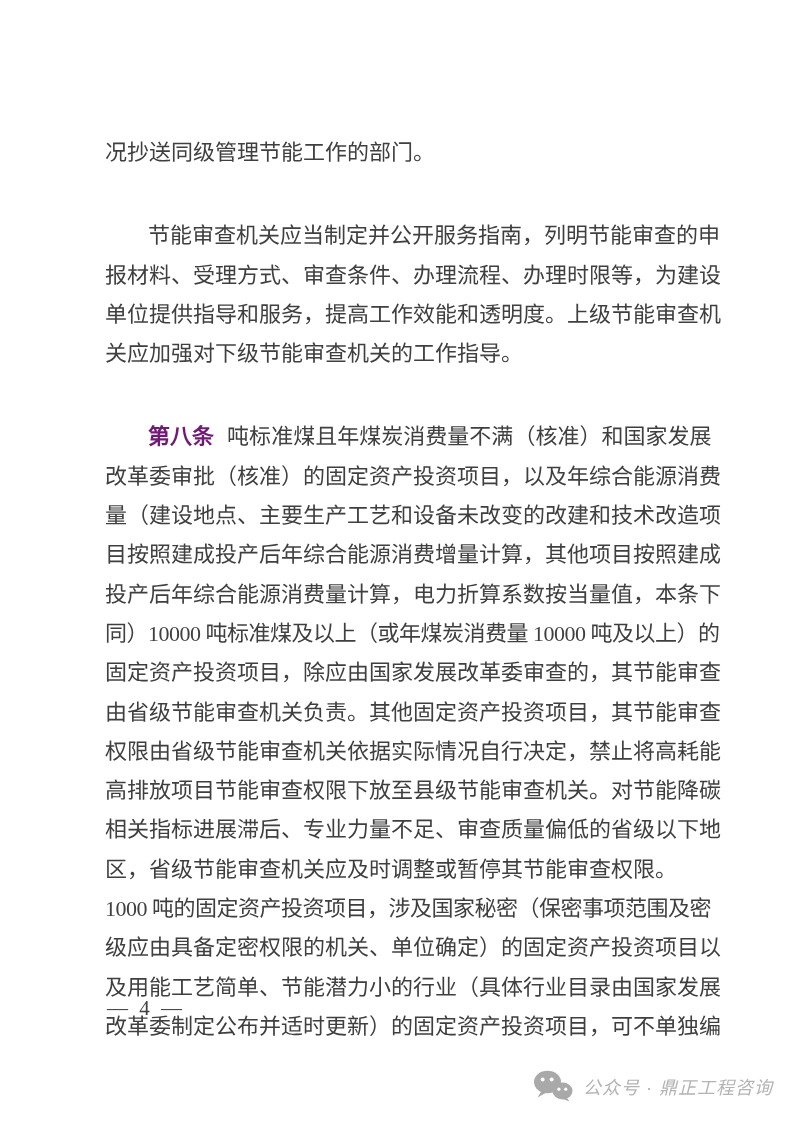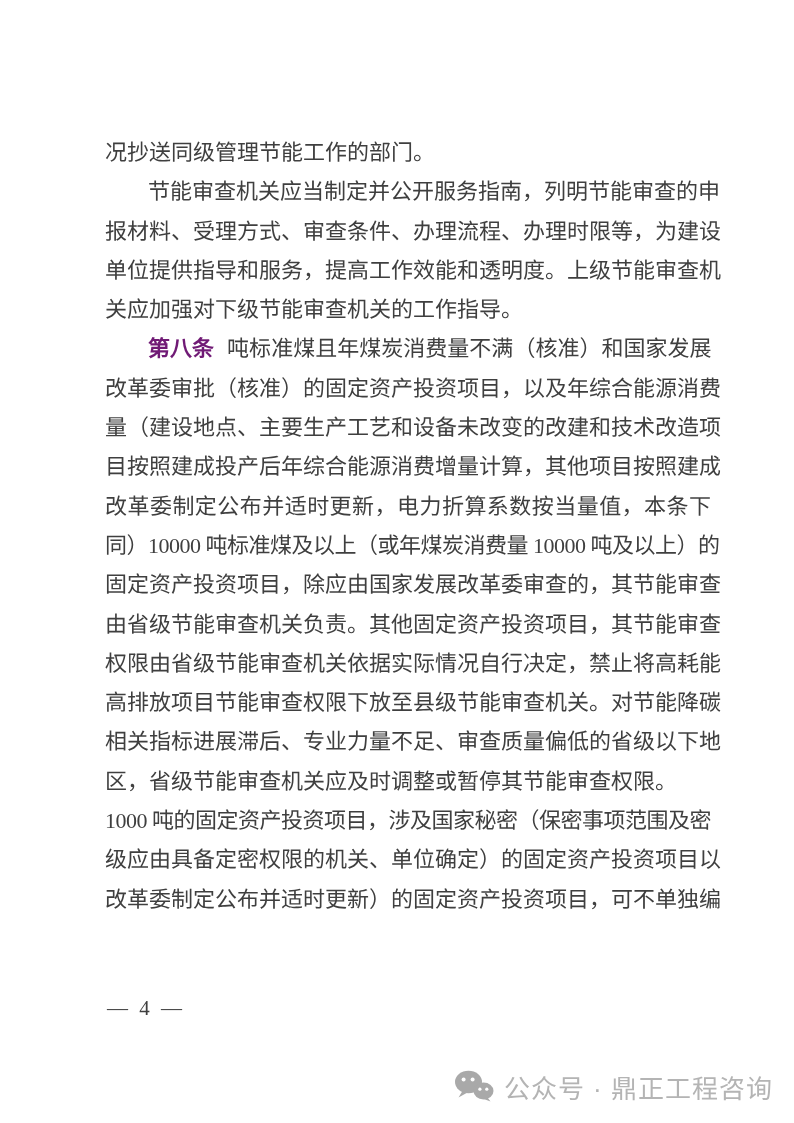--- a/index.html
+++ b/index.html
@@ -13,66 +13,67 @@
   .body-text{
     position:absolute;left:105px;top:133px;width:606px;
     color:#3f3f3f;
   }
   .ln{
     height:39.3px;line-height:39.3px;font-size:22px;
     white-space:nowrap;text-align:left;
     text-justify:inter-character;
   }
   .jfy{text-align:justify;text-align-last:justify;}
-  .ind{padding-left:43px;}
+  .ind{padding-left:43px;margin-top:44px;}
   .tight{letter-spacing:-0.5px;}
   .t6{letter-spacing:-0.6px;}
   .term{
     font-weight:700;color:#701a75;margin-right:13px;
   }
   
   .page-number{
     position:absolute;left:107px;top:992px;height:32px;line-height:32px;
     font-size:21px;color:#3f3f3f;letter-spacing:3px;
   }
   
   .watermark{
     position:absolute;top:1068px;right:21px;height:36px;
     display:flex;align-items:center;gap:10px;
     color:#b4b4b4;
     font-family:"Liberation Sans","DejaVu Sans",sans-serif;
-    font-size:26px;letter-spacing:1px;
+    font-size:18px;letter-spacing:1px;font-style:italic;
   }
   .wechat-icon{width:40px;height:32px;display:block;flex:0 0 auto;}
 </style>
 </head>
 <body>
 
 <div class="page">
 
   <div class="body-text">
     <div class="ln">况抄送同级管理节能工作的部门。</div>
     <div class="ln ind jfy">节能审查机关应当制定并公开服务指南，列明节能审查的申</div>
     <div class="ln jfy">报材料、受理方式、审查条件、办理流程、办理时限等，为建设</div>
     <div class="ln jfy">单位提供指导和服务，提高工作效能和透明度。上级节能审查机</div>
     <div class="ln">关应加强对下级节能审查机关的工作指导。</div>
     <div class="ln ind jfy t6"><b class="term">第八条</b><span>吨标准煤且年煤炭消费量不满（核准）和国家发展</span></div>
     <div class="ln jfy">改革委审批（核准）的固定资产投资项目，以及年综合能源消费</div>
     <div class="ln jfy">量（建设地点、主要生产工艺和设备未改变的改建和技术改造项</div>
     <div class="ln jfy">目按照建成投产后年综合能源消费增量计算，其他项目按照建成</div>
-    <div class="ln jfy">改革委制定公布并适时更新，电力折算系数按当量值，本条下</div>
+    <div class="ln jfy">投产后年综合能源消费量计算，电力折算系数按当量值，本条下</div>
     <div class="ln jfy tight">同）10000 吨标准煤及以上（或年煤炭消费量 10000 吨及以上）的</div>
     <div class="ln jfy">固定资产投资项目，除应由国家发展改革委审查的，其节能审查</div>
     <div class="ln jfy">由省级节能审查机关负责。其他固定资产投资项目，其节能审查</div>
     <div class="ln jfy">权限由省级节能审查机关依据实际情况自行决定，禁止将高耗能</div>
     <div class="ln jfy">高排放项目节能审查权限下放至县级节能审查机关。对节能降碳</div>
     <div class="ln jfy">相关指标进展滞后、专业力量不足、审查质量偏低的省级以下地</div>
     <div class="ln">区，省级节能审查机关应及时调整或暂停其节能审查权限。</div>
     <div class="ln jfy tight">1000 吨的固定资产投资项目，涉及国家秘密（保密事项范围及密</div>
     <div class="ln jfy">级应由具备定密权限的机关、单位确定）的固定资产投资项目以</div>
+    <div class="ln jfy">及用能工艺简单、节能潜力小的行业（具体行业目录由国家发展</div>
     <div class="ln jfy">改革委制定公布并适时更新）的固定资产投资项目，可不单独编</div>
   </div>
 
   <div class="page-number">— 4 —</div>
 
   <div class="watermark">
     <svg class="wechat-icon" viewBox="0 0 40 32" xmlns="http://www.w3.org/2000/svg">
       <ellipse cx="14.5" cy="12" rx="13.5" ry="11.3" fill="#a9a9a9"></ellipse>
       <path d="M8.5 21 L4.5 27.5 L13.5 22.5 Z" fill="#a9a9a9"></path>
       <circle cx="9.6" cy="9.6" r="2" fill="#ffffff"></circle>

